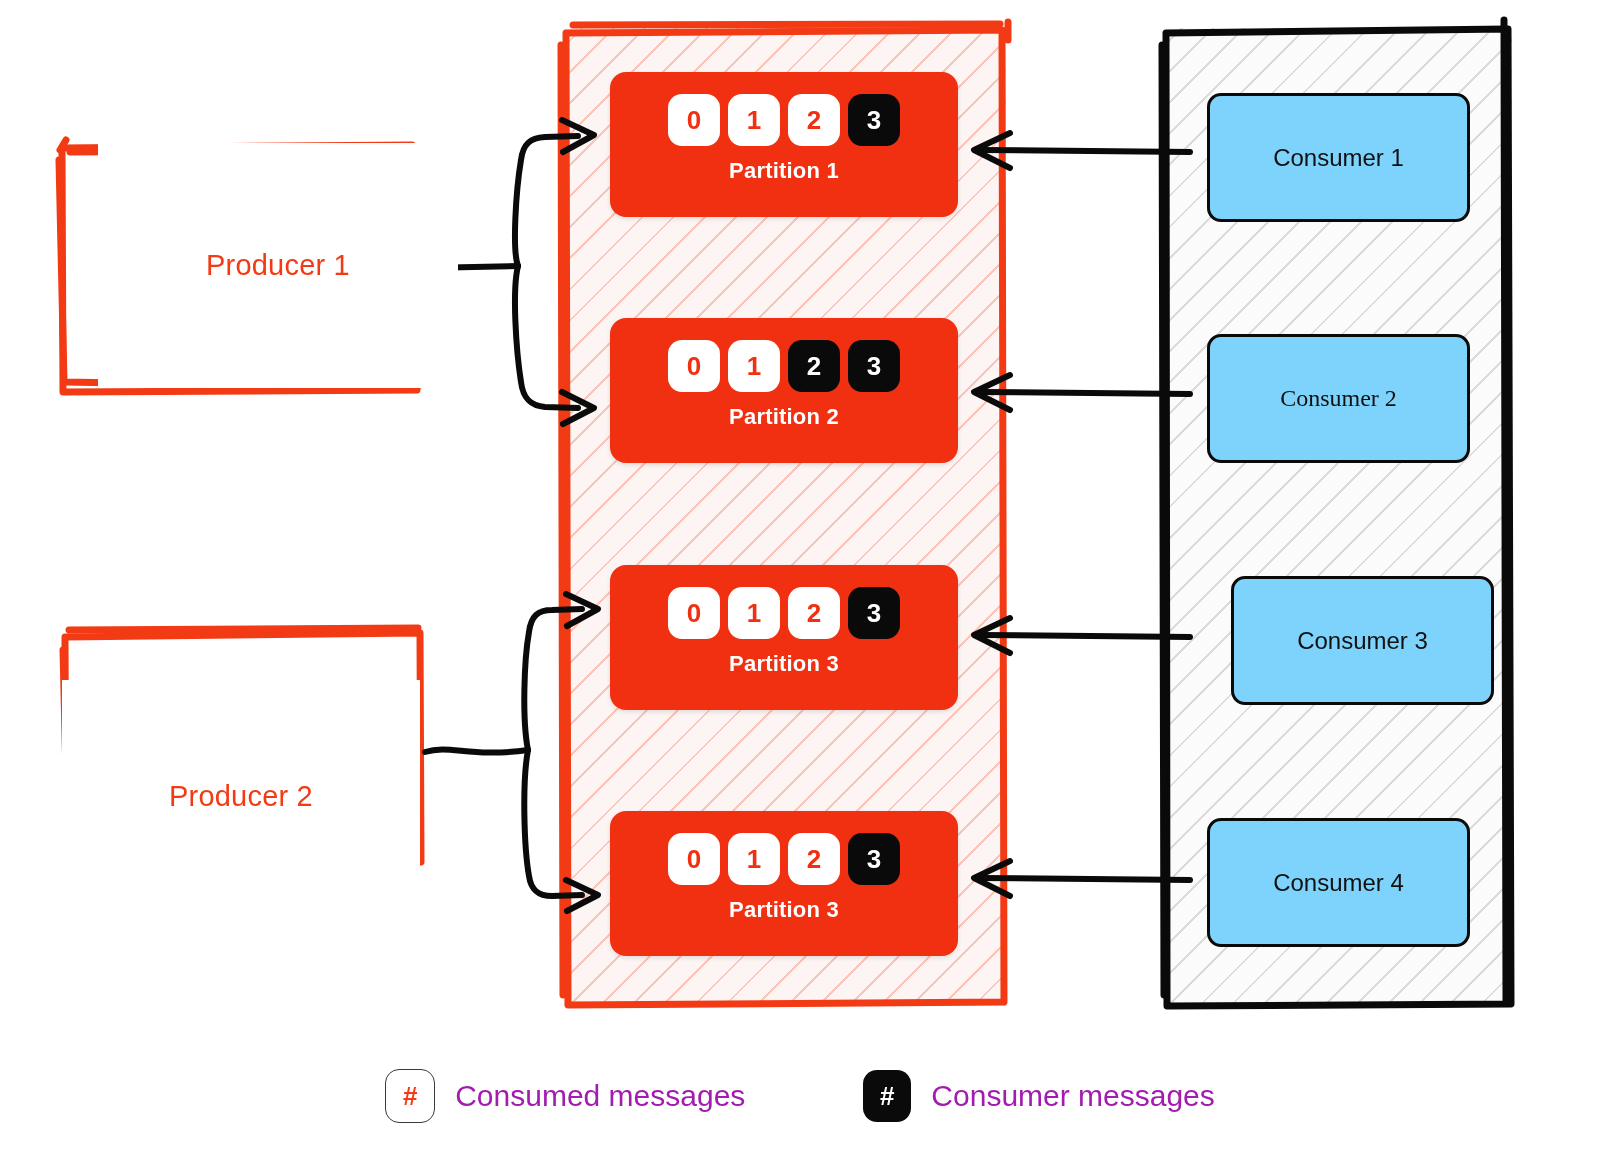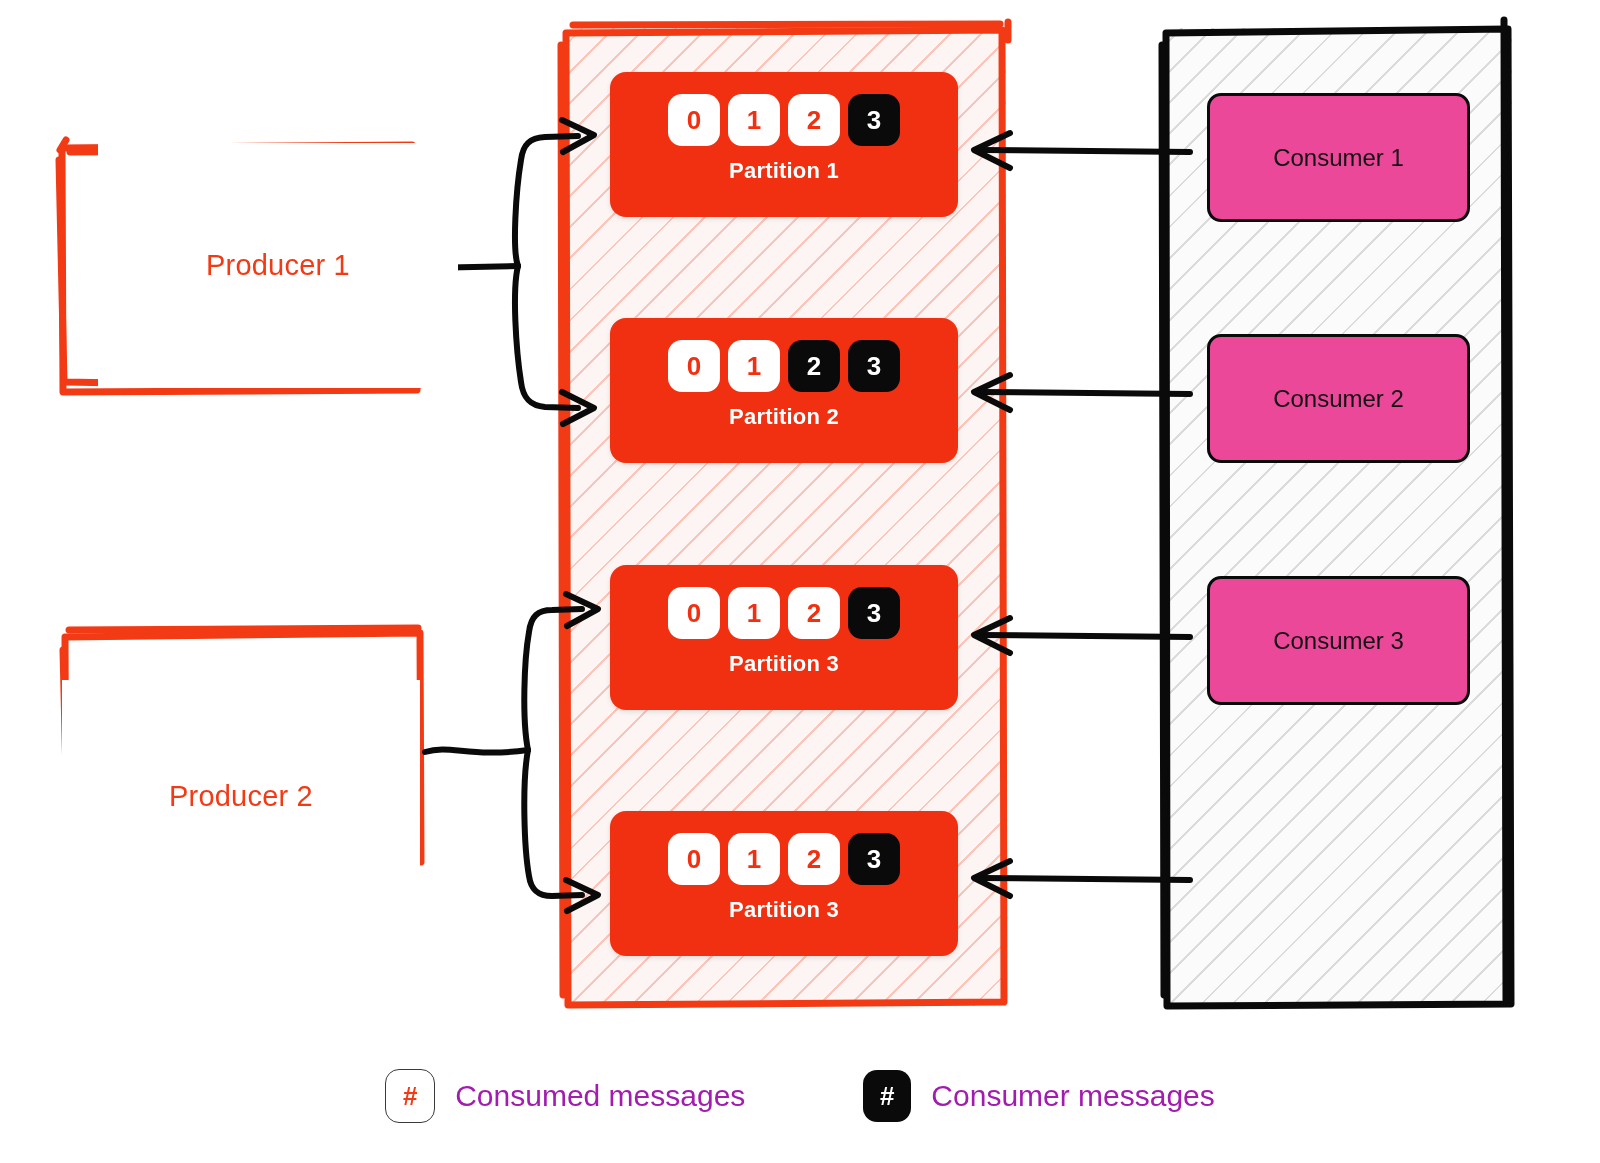--- a/index.html
+++ b/index.html
@@ -82,29 +82,29 @@
     margin-top:12px;margin-bottom:20px;letter-spacing:.2px;
   }
   #partition-1{top:72px;height:145px;}
   #partition-2{top:318px;height:145px;}
   #partition-3{top:565px;height:145px;}
   #partition-4{top:811px;height:145px;}
 
   
   .consumer{
     position:absolute;left:1207px;width:257px;height:123px;
-    background:#ec4899;
+    background:#7dd3fc;
     border:3px solid #0a0a0a;border-radius:14px;
     display:flex;align-items:center;justify-content:center;
     font-size:24px;color:#111;
     z-index:4;
   }
   #consumer-1{top:93px;}
-  #consumer-2{top:334px;}
-  #consumer-3{top:576px;}
+  #consumer-2{top:334px;font-family:Liberation Serif, serif;}
+  #consumer-3{top:576px;margin-left:24px;}
   #consumer-4{top:818px;}
 
   
   #legend{
     position:absolute;left:0;top:1046px;width:1600px;height:100px;
     display:flex;align-items:center;justify-content:center;gap:118px;
   }
   .legend-item{display:flex;align-items:center;gap:20px;}
   .legend-chip{
     width:48px;height:52px;border-radius:14px;
@@ -249,20 +249,23 @@
 
   <div class="consumer" id="consumer-1">
     <span>Consumer 1</span>
   </div>
   <div class="consumer" id="consumer-2">
     <span>Consumer 2</span>
   </div>
   <div class="consumer" id="consumer-3">
     <span>Consumer 3</span>
   </div>
+  <div class="consumer" id="consumer-4">
+    <span>Consumer 4</span>
+  </div>
 
   <div id="legend">
     <div class="legend-item">
       <div class="legend-chip consumed">#</div>
       <div class="legend-label">Consumed messages</div>
     </div>
     <div class="legend-item">
       <div class="legend-chip produced">#</div>
       <div class="legend-label">Consumer messages</div>
     </div>

